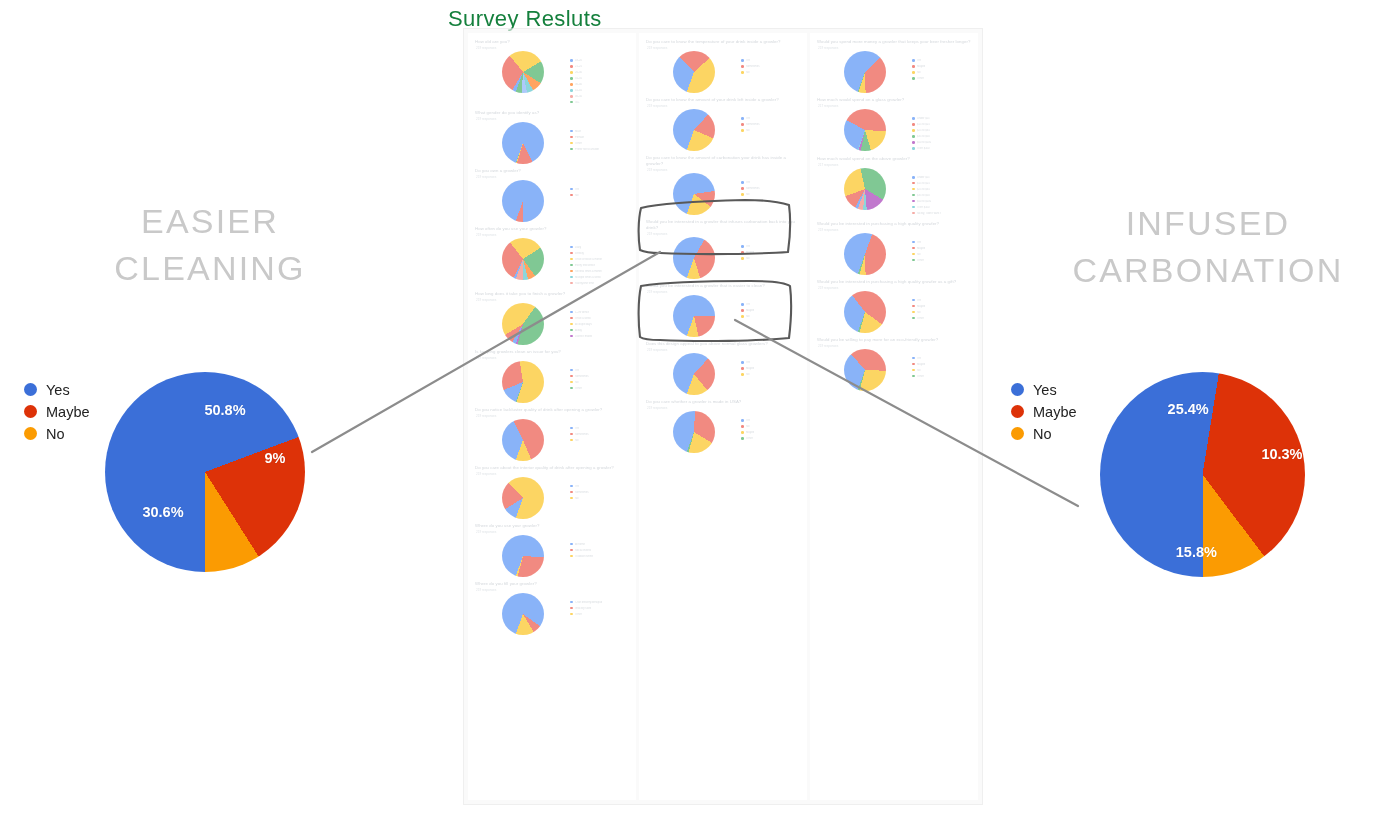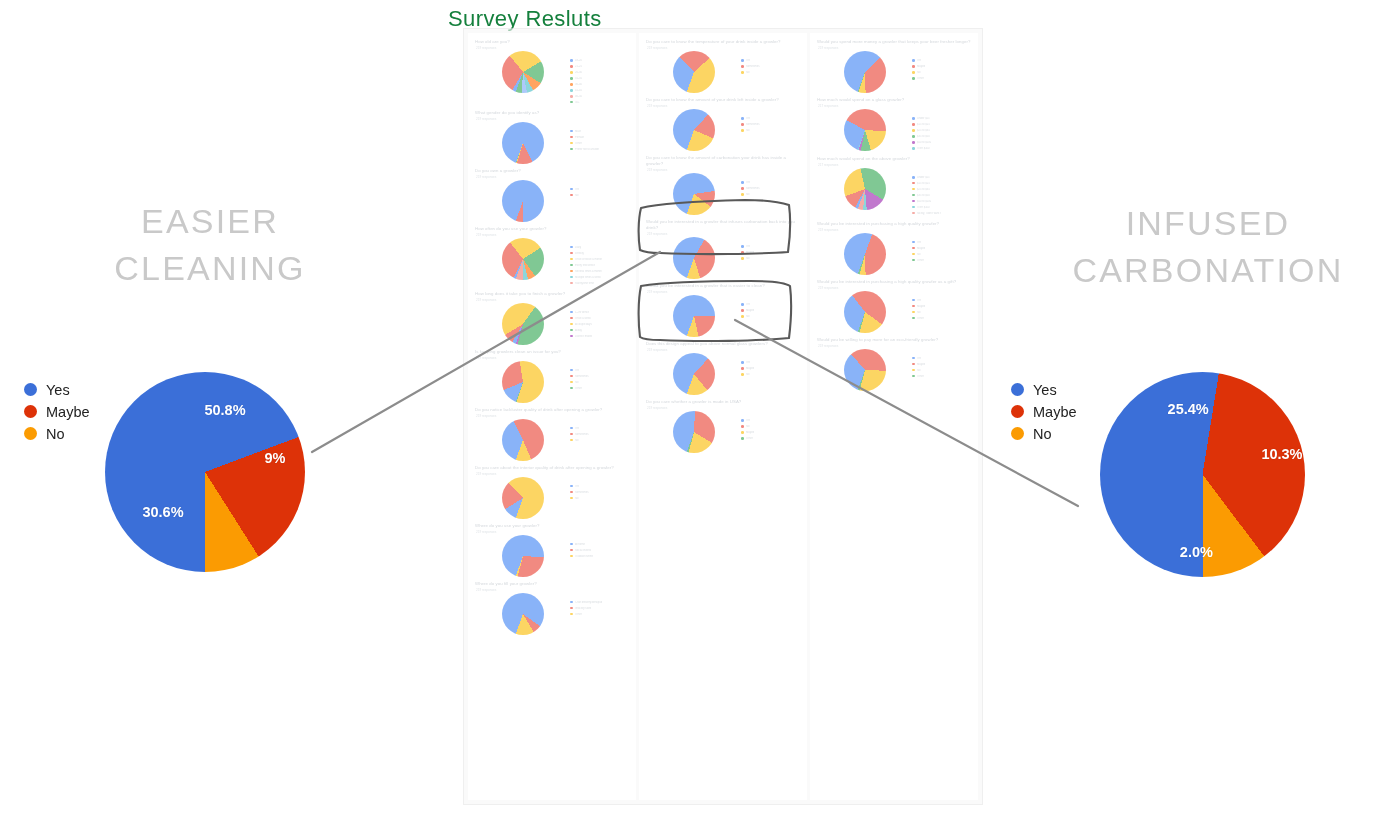--- a/index.html
+++ b/index.html
@@ -763,21 +763,21 @@
         <span class="lg-dot" style="background: rgb(221, 50, 8);"></span>
         <span class="lg-txt">Maybe</span>
       </div>
       <div class="lg-row">
         <span class="lg-dot" style="background: rgb(251, 155, 2);"></span>
         <span class="lg-txt">No</span>
       </div>
     </div>
 
   <div class="big-pie" id="pie-right" style="background: conic-gradient(from 180deg, rgb(59, 111, 216) 0deg, rgb(59, 111, 216) 189.171deg, rgb(221, 50, 8) 189.171deg, rgb(221, 50, 8) 322.957deg, rgb(251, 155, 2) 322.957deg, rgb(251, 155, 2) 360deg);">
-      <span class="slice-label" style="left: 47%; top: 88%; transform: translate(-50%, -50%);">2.0%</span>
+      <span class="slice-label" style="left: 47%; top: 88%; transform: translate(-50%, -50%);">15.8%</span>
       <span class="slice-label" style="left: 43%; top: 18%; transform: translate(-50%, -50%);">25.4%</span>
       <span class="slice-label" style="left: 79%; top: 40%; transform: translate(-50%, -50%); margin-left: 20px;">10.3%</span>
     </div>
 
   <svg id="annotation" viewBox="0 0 1400 840">
 
     <path d="M641 208 C 660 203, 700 201, 745 200 C 765 200, 780 202, 789 205
              C 791 220, 790 238, 788 252
              C 760 254, 700 255, 660 253 C 650 253, 644 252, 640 250
              C 638 238, 638 220, 641 208 Z" fill="none" stroke="#595959" stroke-width="2.1" stroke-linecap="round" stroke-linejoin="round"></path>

